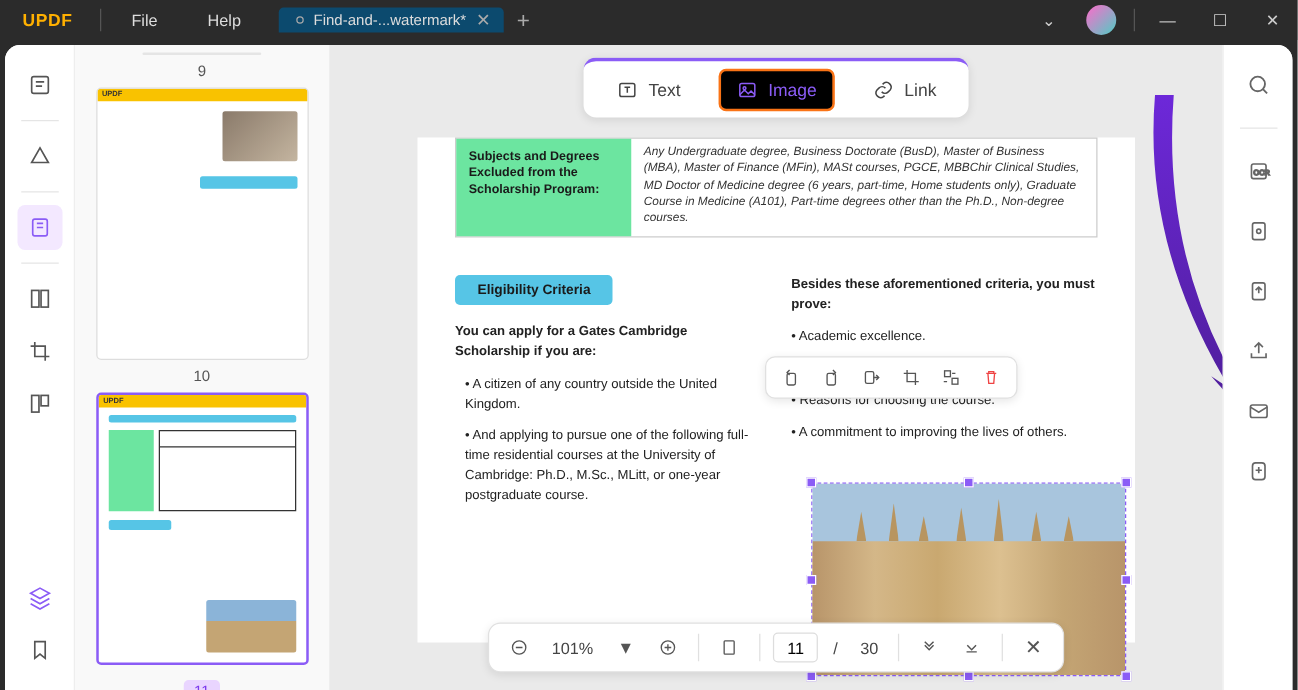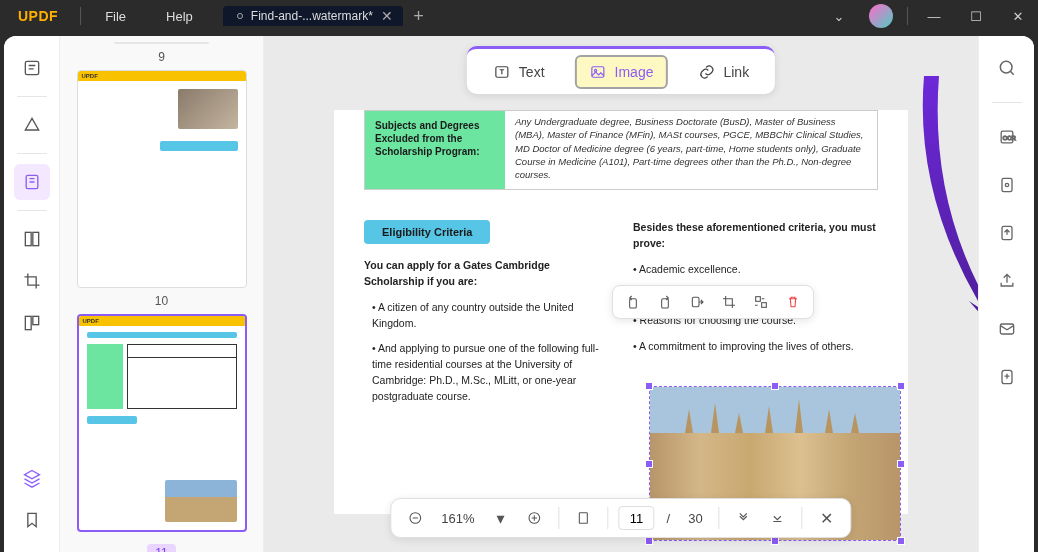--- a/index.html
+++ b/index.html
@@ -3,21 +3,21 @@
   <meta charset="utf-8">
   <style>
     * { margin: 0; padding: 0; box-sizing: border-box; font-family: -apple-system, BlinkMacSystemFont, 'Segoe UI', Arial, sans-serif; }
     body { width: 1038px; height: 552px; background: #2b2b2b; overflow: hidden; position: relative; }
     
     
     .titlebar { height: 32px; background: #2b2b2b; display: flex; align-items: center; color: #fff; }
     .logo { color: #ffb000; font-weight: 600; font-size: 14px; padding: 0 18px; letter-spacing: 0.5px; }
     .titlebar-divider { width: 1px; height: 18px; background: #555; margin: 0 4px; }
     .menu-item { padding: 0 20px; font-size: 13px; color: #ddd; cursor: pointer; }
-    .tab { height: 20px; background: #0f172a; display: flex; align-items: center; padding: 0 10px 0 14px; margin-left: 10px; border-radius: 4px 4px 0 0; gap: 8px; font-size: 12px; color: #ddd; }
+    .tab { height: 20px; background: #0c4a6e; display: flex; align-items: center; padding: 0 10px 0 14px; margin-left: 10px; border-radius: 4px 4px 0 0; gap: 8px; font-size: 12px; color: #ddd; }
     .tab .dot { width: 6px; height: 6px; border: 1px solid #aaa; border-radius: 50%; }
     .tab-close { font-size: 14px; color: #aaa; cursor: pointer; }
     .tab-add { width: 32px; text-align: center; font-size: 18px; color: #aaa; cursor: pointer; }
     .spacer { flex: 1; }
     .win-controls { display: flex; align-items: center; gap: 2px; }
     .win-btn { width: 40px; height: 32px; display: flex; align-items: center; justify-content: center; color: #ccc; cursor: pointer; font-size: 13px; }
     .avatar { width: 24px; height: 24px; border-radius: 50%; background: linear-gradient(135deg, #ff6bcb, #4ecdc4); margin: 0 8px; }
     
     
     .workspace { position: absolute; top: 32px; left: 0; right: 0; bottom: 0; display: flex; background: #fff; border-radius: 12px 12px 0 0; overflow: hidden; margin: 4px 4px 0 4px; }
@@ -48,21 +48,21 @@
     .thumb11-table::before { content:''; position:absolute; top:12px; left:0; right:0; height:0.5px; background:#333; }
     .thumb11-blue2 { position: absolute; top: 100px; left: 8px; width: 50px; height: 8px; background: #56c5e6; border-radius: 2px; }
     .thumb11-img { position: absolute; bottom: 8px; right: 8px; width: 72px; height: 42px; background: linear-gradient(180deg, #8bb4d8 40%, #c4a574 40%); border-radius: 2px; }
     
     
     .doc-area { flex: 1; position: relative; background: #eaeaea; overflow: hidden; }
     
     
     .top-toolbar { position: absolute; top: 10px; left: 50%; transform: translateX(-50%); height: 48px; background: #fff; border-radius: 10px; display: flex; align-items: center; padding: 0 14px; gap: 18px; box-shadow: 0 2px 8px rgba(0,0,0,0.1); z-index: 10; border-top: 3px solid #8b5cf6; }
     .tool-btn { display: flex; align-items: center; gap: 8px; padding: 6px 12px; border-radius: 6px; cursor: pointer; font-size: 14px; color: #444; }
-    .tool-btn.selected { border: 2px solid #a3a3a3; background: #fef9c3; color: #8b5cf6; }
+    .tool-btn.selected { border: 2px solid #f97316; background: #000000; color: #8b5cf6; }
     .tool-btn svg { width: 18px; height: 18px; }
     
     
     .page-view { position: absolute; top: 74px; left: 50%; transform: translateX(-50%); width: 574px; background: #fff; padding: 0 0 100px 0; }
     .green-box { margin: 0 30px 14px 30px; display: flex; border: 1px solid #ccc; }
     .green-left { width: 140px; background: #6ce5a0; padding: 8px 10px; font-size: 10px; font-weight: 700; color: #1a1a1a; line-height: 1.3; }
     .green-right { flex: 1; padding: 4px 10px 8px 10px; font-size: 9.5px; color: #333; line-height: 1.4; font-style: italic; }
     
     .body-cols { display: flex; padding: 16px 30px 0 30px; gap: 24px; }
     .col { flex: 1; font-size: 10.5px; color: #222; }
@@ -315,21 +315,21 @@
         </div>
     </div>
 
     <div class="bottom-bar">
       <div class="bb-btn">
           <svg width="16" height="16" viewBox="0 0 24 24" fill="none" stroke="currentColor" stroke-width="1.6">
             <circle cx="12" cy="12" r="8"></circle>
             <path d="M8 12h8"></path>
           </svg>
         </div>
-      <span class="bb-text">161%</span>
+      <span class="bb-text">101%</span>
       <div class="bb-btn">▾</div>
       <div class="bb-btn">
           <svg width="16" height="16" viewBox="0 0 24 24" fill="none" stroke="currentColor" stroke-width="1.6">
             <circle cx="12" cy="12" r="8"></circle>
             <path d="M8 12h8M12 8v8"></path>
           </svg>
         </div>
       <div class="bb-sep"></div>
       <div class="bb-btn">
           <svg width="16" height="16" viewBox="0 0 24 24" fill="none" stroke="currentColor" stroke-width="1.6">

